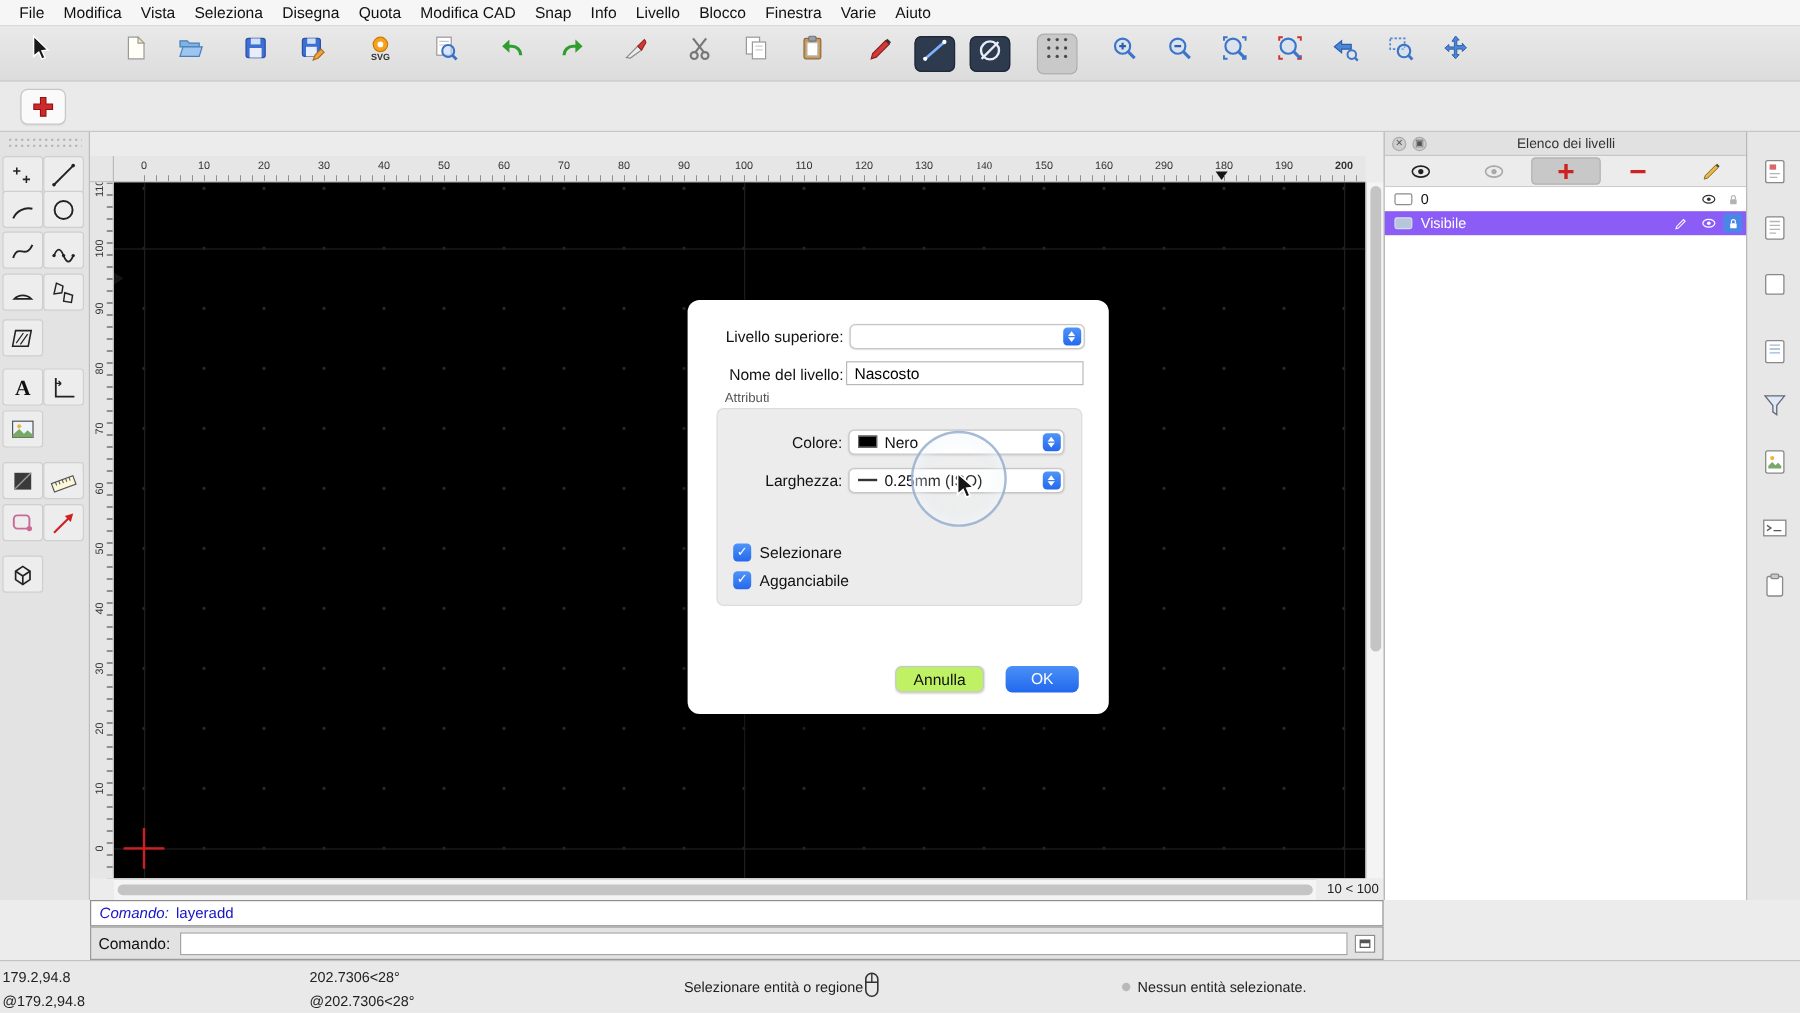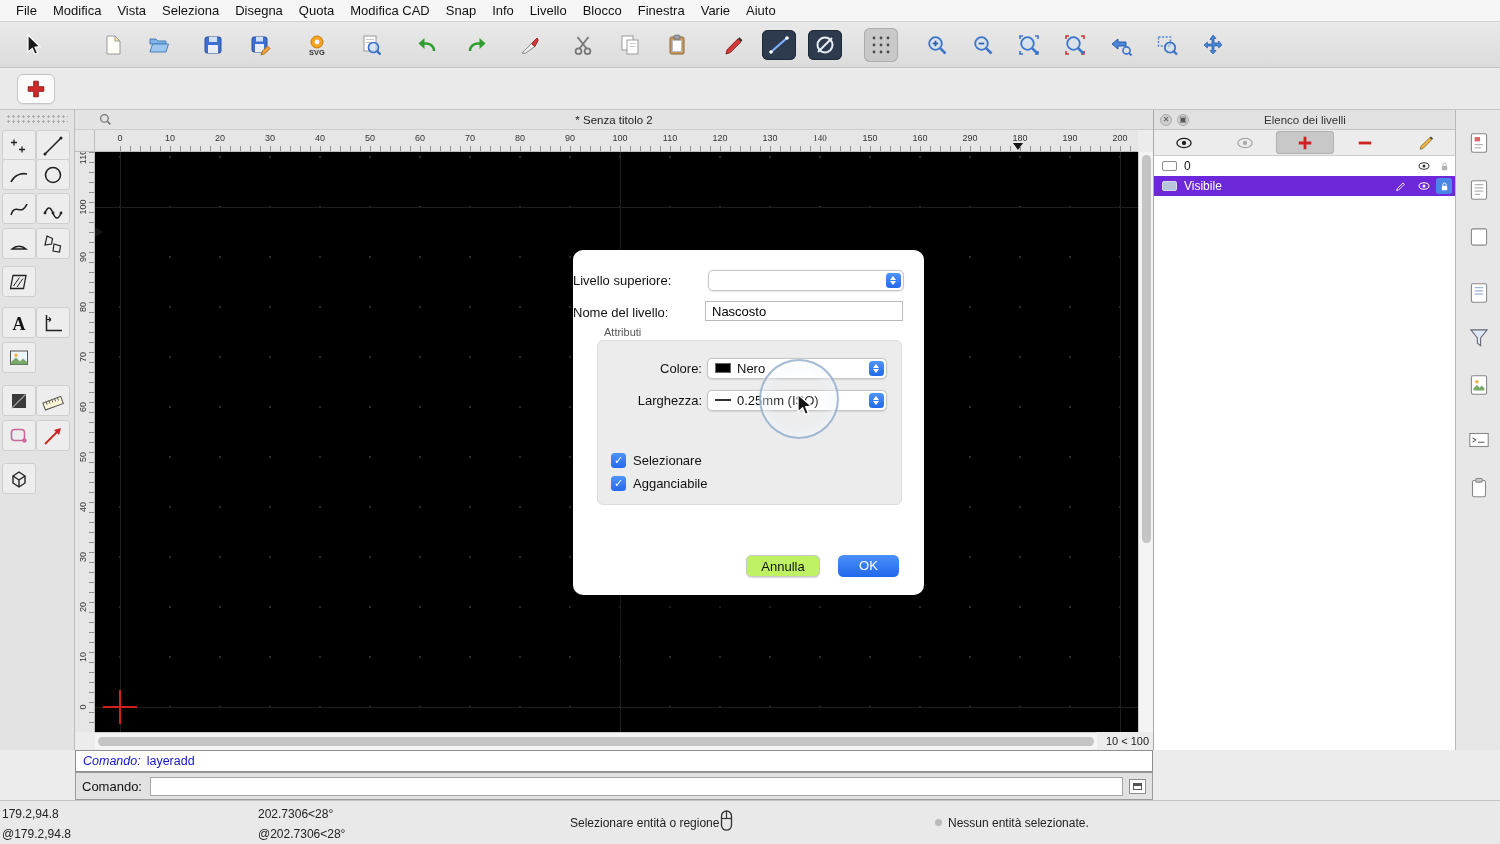--- a/index.html
+++ b/index.html
@@ -7,21 +7,21 @@
   body { position:relative; font-family:"Liberation Sans",sans-serif; background:#ececec; overflow:hidden; color:#111; }
 
   
   .menubar { position:absolute; top:0; left:0; width:1500px; height:22px; background:#f6f6f6;
              border-bottom:1px solid #d2d2d2; display:flex; align-items:center; padding-left:8px; font-size:13px; }
   .mitem { padding:0 8px; cursor:default; white-space:nowrap; }
 
   
   .toolbar { position:absolute; top:22px; left:0; width:1500px; height:46px;
              background:linear-gradient(#e9e9e9,#dcdcdc); border-bottom:1px solid #c2c2c2; }
-  .tbtn { position:absolute; top:6px; width:34px; height:34px; display:flex; align-items:center;
+  .tbtn { position:absolute; top:6px; width:34px; height:34px; display:flex; 
           justify-content:center; border-radius:6px; }
   .tbtn.dark { background:#2e3a4e; top:8px; height:30px; box-shadow:inset 0 0 0 1px #1f2836; }
   .tbtn.active { background:#c9c9c9; box-shadow:inset 0 0 0 1px #adadad; }
 
   .toolbar2 { position:absolute; top:69px; left:0; width:1500px; height:41px; background:#eaeaea;
               border-bottom:1px solid #c6c6c6; display:flex; align-items:center; padding-left:17px; }
   .addbtn { width:38px; height:30px; background:#fafafa; border:1px solid #c6c6c6; border-radius:6px;
             display:flex; align-items:center; justify-content:center; box-shadow:0 1px 1px rgba(0,0,0,.06); }
 
   
@@ -76,21 +76,21 @@
                border-bottom:1px solid #c6c6c6; }
   .rp-circle { position:absolute; top:4px; width:12px; height:12px; border-radius:50%; background:#cfcfcf;
                border:1px solid #ababab; font-size:8px; line-height:10px; text-align:center; color:#555; }
   .rp-title { text-align:center; font-size:11.5px; line-height:20px; color:#333; }
   .rp-toolbar { position:absolute; left:0; top:20px; width:302px; height:26px; background:#ececec;
                 border-bottom:1px solid #cdcdcd; display:flex; }
   .rp-tool { flex:1; display:flex; align-items:center; justify-content:center; border-radius:4px; margin:1px; }
   .rp-tool.pressed { background:#c8c8c8; box-shadow:inset 0 0 0 1px #b0b0b0; }
   .layer-list { position:absolute; left:0; top:46px; width:302px; }
   .layer-row { position:relative; height:20px; font-size:12px; background:#fff; }
-  .layer-row.selected { background:#6d28d9; color:#fff; }
+  .layer-row.selected { background:#8b5cf6; color:#fff; }
   .layer-swatch { position:absolute; left:8px; top:5px; width:15px; height:10px; border-radius:2px;
                   border:1px solid #8c8c8c; background:#fff; }
   .layer-row.selected .layer-swatch { background:#b7c6dd; border-color:#d4ddea; }
   .layer-name { position:absolute; left:30px; top:3px; }
   .lr-ico { position:absolute; top:2px; width:16px; height:16px; display:flex; align-items:center; justify-content:center; }
   .lock-box { background:#4a86e8; border-radius:3px; }
 
   
   .dock-strip { position:absolute; left:1455px; top:110px; width:45px; height:640px; background:#e7e7e7;
                 border-left:1px solid #b8b8b8; }
@@ -114,21 +114,21 @@
   .statusbar { position:absolute; left:0; top:800px; width:1500px; height:44px; background:#e9e9e9;
                border-top:1px solid #c3c3c3; font-size:12px; color:#222; }
   .sb { position:absolute; white-space:nowrap; }
   .sb-dot { position:absolute; left:935px; top:18px; width:7px; height:7px; border-radius:50%; background:#b9b9b9; }
 
   
   .dialog { position:absolute; left:573px; top:250px; width:351px; height:345px; background:#fff;
             border-radius:10px; box-shadow:0 18px 50px rgba(0,0,0,.45),0 0 0 1px rgba(0,0,0,.12);
             font-size:13px; z-index:50; }
   .dlg-row { position:absolute; left:0; height:22px; display:flex; align-items:center; }
-  .dlg-label { display:inline-block; width:130px; }
+  .dlg-label { display:inline-block; width:130px; text-align:right; }
   .combo { position:relative; background:#fff; border:1px solid #c6c6c6; border-radius:5px; height:21px;
            display:flex; align-items:center; padding:0 22px 0 7px; box-shadow:0 .5px 1.5px rgba(0,0,0,.1); }
   .stepper { position:absolute; right:2px; top:2px; bottom:2px; width:15px; border-radius:3.5px;
              background:linear-gradient(#4f94f8,#2568ee); }
   .stepper::before { content:""; position:absolute; left:4px; top:3px; border-left:3.5px solid transparent;
              border-right:3.5px solid transparent; border-bottom:4px solid #fff; }
   .stepper::after { content:""; position:absolute; left:4px; bottom:3px; border-left:3.5px solid transparent;
              border-right:3.5px solid transparent; border-top:4px solid #fff; }
   .swatch { width:16px; height:10px; background:#000; border:1px solid #666; margin-right:6px; flex:none; }
   .line-sample { width:16px; height:0; border-top:2px solid #333; margin-right:6px; flex:none; }
@@ -458,27 +458,20 @@
     </div>
     <div class="pbtn" style="left: 2px; top: 353px;">
       <svg width="24" height="24" viewBox="0 0 24 24">
         <path d="M6 9 l6-4 6 4 v7 l-6 4 -6-4 Z" fill="none" stroke="#222" stroke-width="1.4"></path>
         <path d="M6 9 l6 4 6-4 M12 13 v7" fill="none" stroke="#222" stroke-width="1.4"></path>
       </svg>
     </div>
   </div>
 
 <div class="canvas-region">
-  <div class="doc-tab">
-    <svg class="tab-zoom-icon" width="13" height="13" viewBox="0 0 24 24">
-      <circle cx="10" cy="10" r="7" fill="none" stroke="#777" stroke-width="2.4"></circle>
-      <line x1="15.5" y1="15.5" x2="21" y2="21" stroke="#777" stroke-width="3"></line>
-    </svg>
-    <span>* Senza titolo 2</span>
-  </div>
   <div class="ruler-corner"></div>
   <div class="hruler" id="hruler">
     <div class="hruler-marker"></div>
   <span class="hlab" style="left: 25px;">0</span>
       <span class="hlab" style="left: 75px;">10</span>
       <span class="hlab" style="left: 125px;">20</span>
       <span class="hlab" style="left: 175px;">30</span>
       <span class="hlab" style="left: 225px;">40</span>
       <span class="hlab" style="left: 275px;">50</span>
       <span class="hlab" style="left: 325px;">60</span>
@@ -488,21 +481,21 @@
       <span class="hlab" style="left: 525px;">100</span>
       <span class="hlab" style="left: 575px;">110</span>
       <span class="hlab" style="left: 625px;">120</span>
       <span class="hlab" style="left: 675px;">130</span>
       <span class="hlab" style="left: 725px; font-family: Liberation Serif, serif;">140</span>
       <span class="hlab" style="left: 775px;">150</span>
       <span class="hlab" style="left: 825px;">160</span>
       <span class="hlab" style="left: 875px;">290</span>
       <span class="hlab" style="left: 925px;">180</span>
       <span class="hlab" style="left: 975px;">190</span>
-      <span class="hlab" style="left: 1025px;">200</span>
+      <span class="hlab" style="left: 1025px; font-weight: bold;">200</span>
     </div>
   <div class="vruler" id="vruler">
       <span class="vlab" style="top: 5px;">110</span>
       <span class="vlab" style="top: 55px;">100</span>
       <span class="vlab" style="top: 105px;">90</span>
       <span class="vlab" style="top: 155px;">80</span>
       <span class="vlab" style="top: 205px;">70</span>
       <span class="vlab" style="top: 255px;">60</span>
       <span class="vlab" style="top: 305px;">50</span>
       <span class="vlab" style="top: 355px;">40</span>

